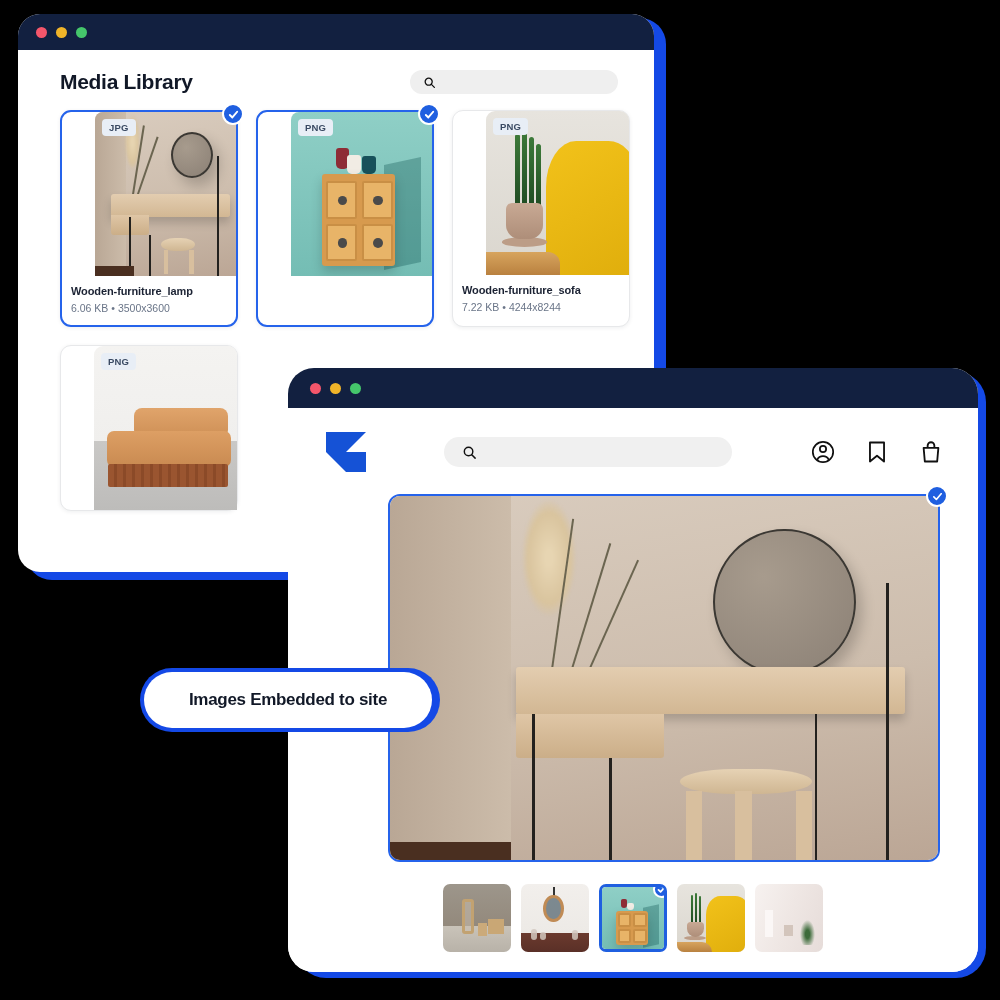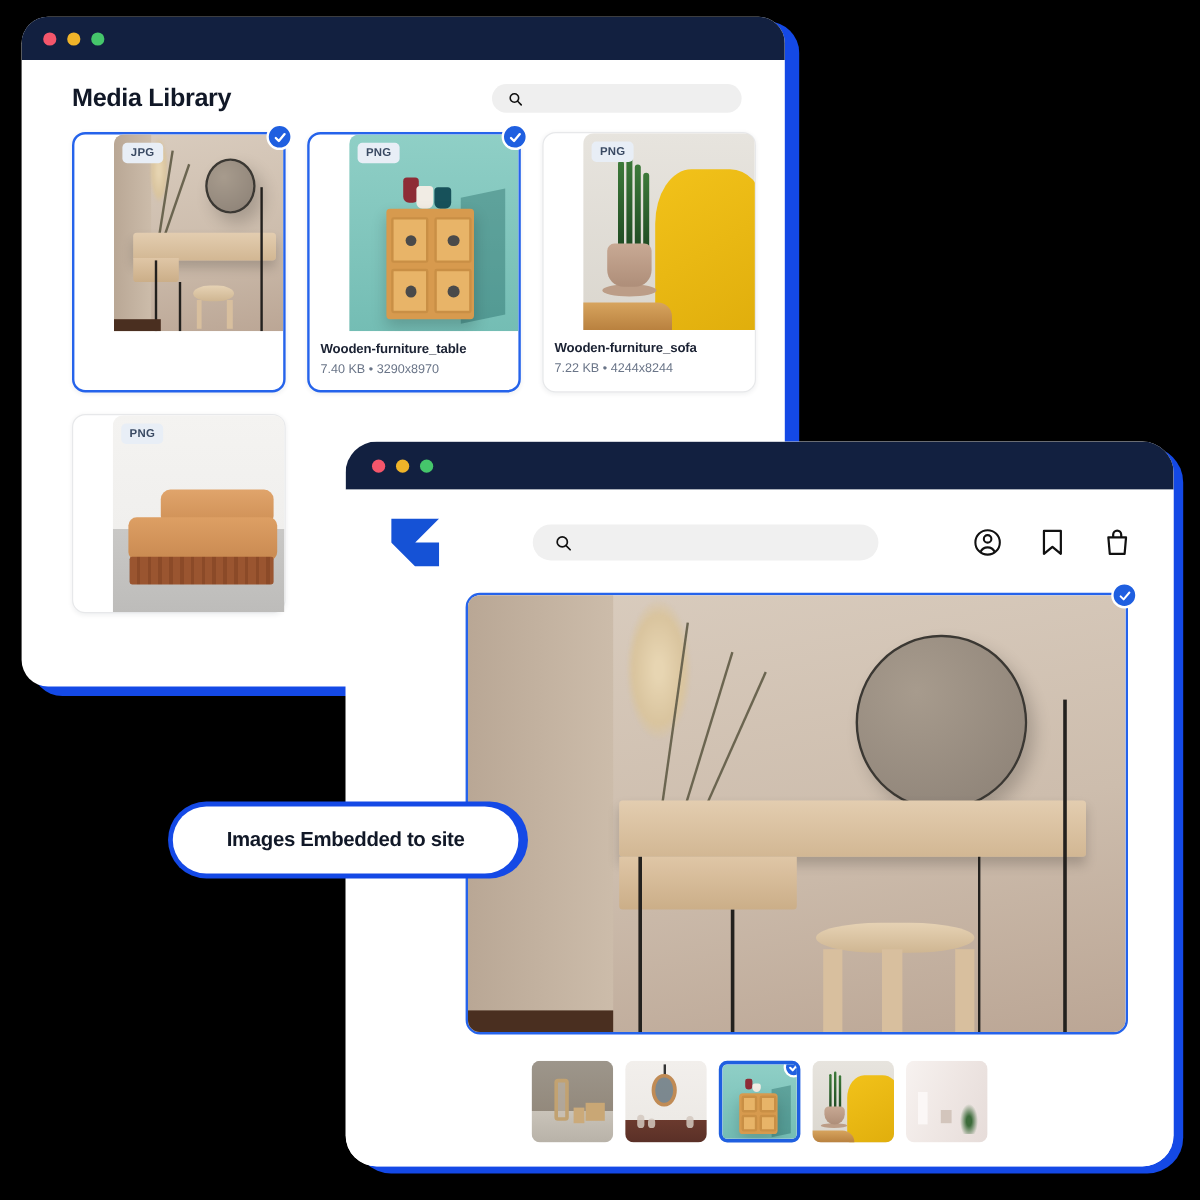--- a/index.html
+++ b/index.html
@@ -215,20 +215,28 @@
               <div class="stool-l" style="left:67%;"></div>
               <div class="floor"></div>
             </div>
             <span class="badge-type">JPG</span>
           </div>
           <div class="check">
             <svg viewBox="0 0 24 24" fill="none" stroke="#fff" stroke-width="4.2" stroke-linecap="round" stroke-linejoin="round">
                 <polyline points="4,13 9.5,18.5 20,6"></polyline>
               </svg>
           </div>
+          <div class="meta">
+            <div class="fname">Wooden-furniture_lamp</div>
+            <div class="fsub">
+              <span>6.06 KB</span>
+              <span>•</span>
+              <span>3500x3600</span>
+            </div>
+          </div>
         </div>
 
         <div class="card selected">
           <div class="thumb">
             <div class="ph sc-cab">
               <div class="shadow"></div>
               <div class="cup" style="left:32%;top:22%;width:9%;height:13%;background:#8E2C36;"></div>
               <div class="cup" style="left:40%;top:26%;width:10%;height:12%;background:#F1ECE4;"></div>
               <div class="cup" style="left:50%;top:27%;width:10%;height:11%;background:#17515A;"></div>
               <div class="cab"></div>
@@ -240,28 +248,20 @@
               <div class="knob" style="left:58%;top:51%;"></div>
               <div class="knob" style="left:33%;top:77%;"></div>
               <div class="knob" style="left:58%;top:77%;"></div>
             </div>
             <span class="badge-type">PNG</span>
           </div>
           <div class="check">
             <svg viewBox="0 0 24 24" fill="none" stroke="#fff" stroke-width="4.2" stroke-linecap="round" stroke-linejoin="round">
                 <polyline points="4,13 9.5,18.5 20,6"></polyline>
               </svg>
-          </div>
-          <div class="meta">
-            <div class="fname">Wooden-furniture_table</div>
-            <div class="fsub">
-              <span>7.40 KB</span>
-              <span>•</span>
-              <span>3290x8970</span>
-            </div>
           </div>
         </div>
 
         <div class="card">
           <div class="thumb">
             <div class="ph sc-chair">
               <div class="chair"></div>
               <div class="snake" style="left:20%;top:14%;height:46%;"></div>
               <div class="snake" style="left:25%;top:11%;height:49%;"></div>
               <div class="snake" style="left:30%;top:16%;height:44%;"></div>

